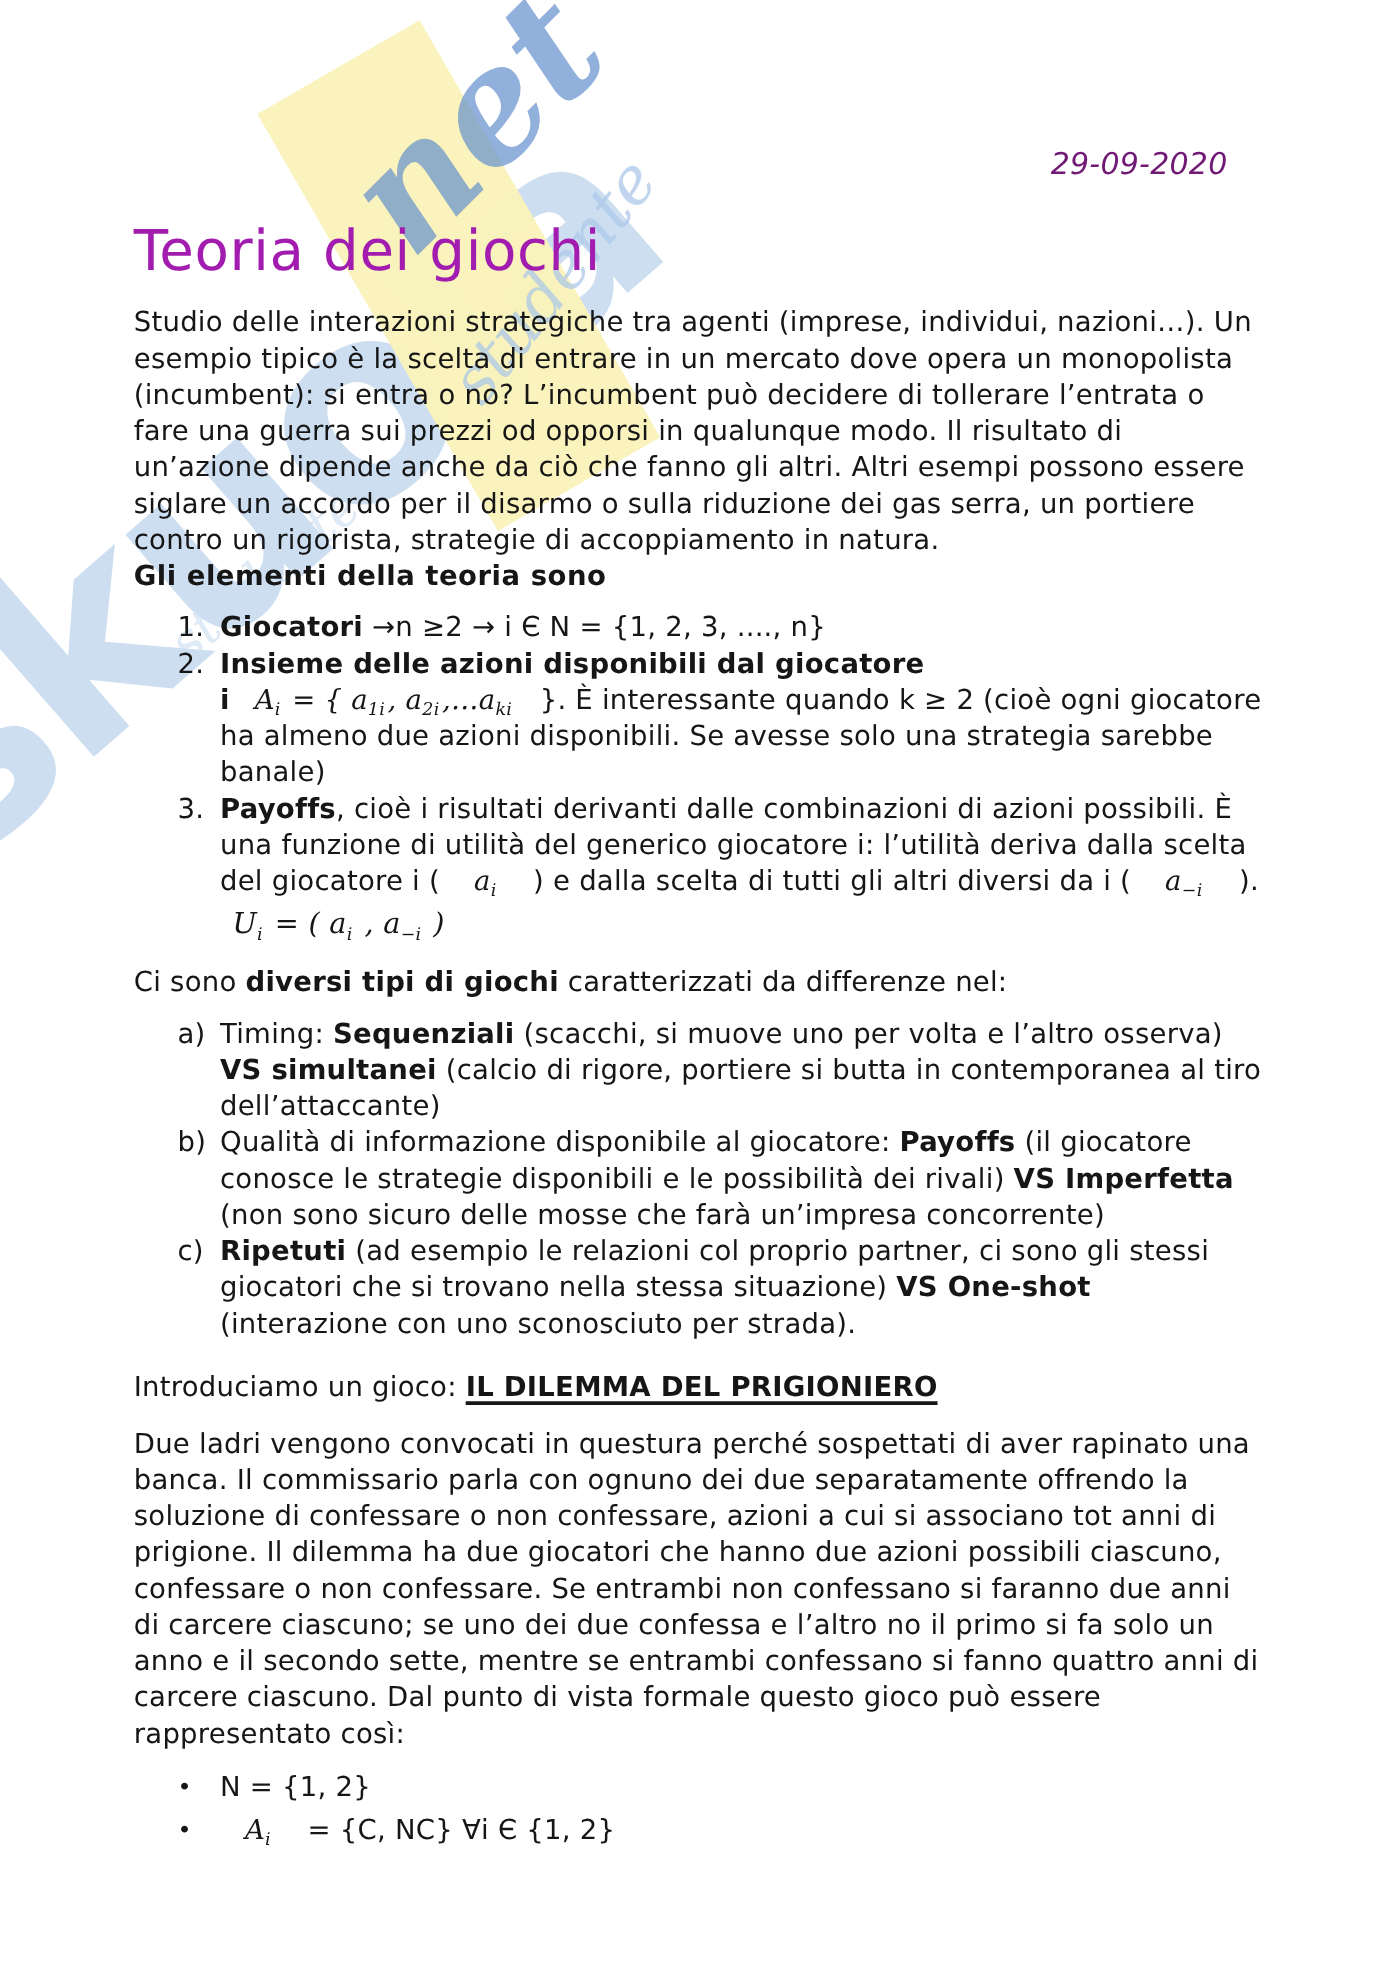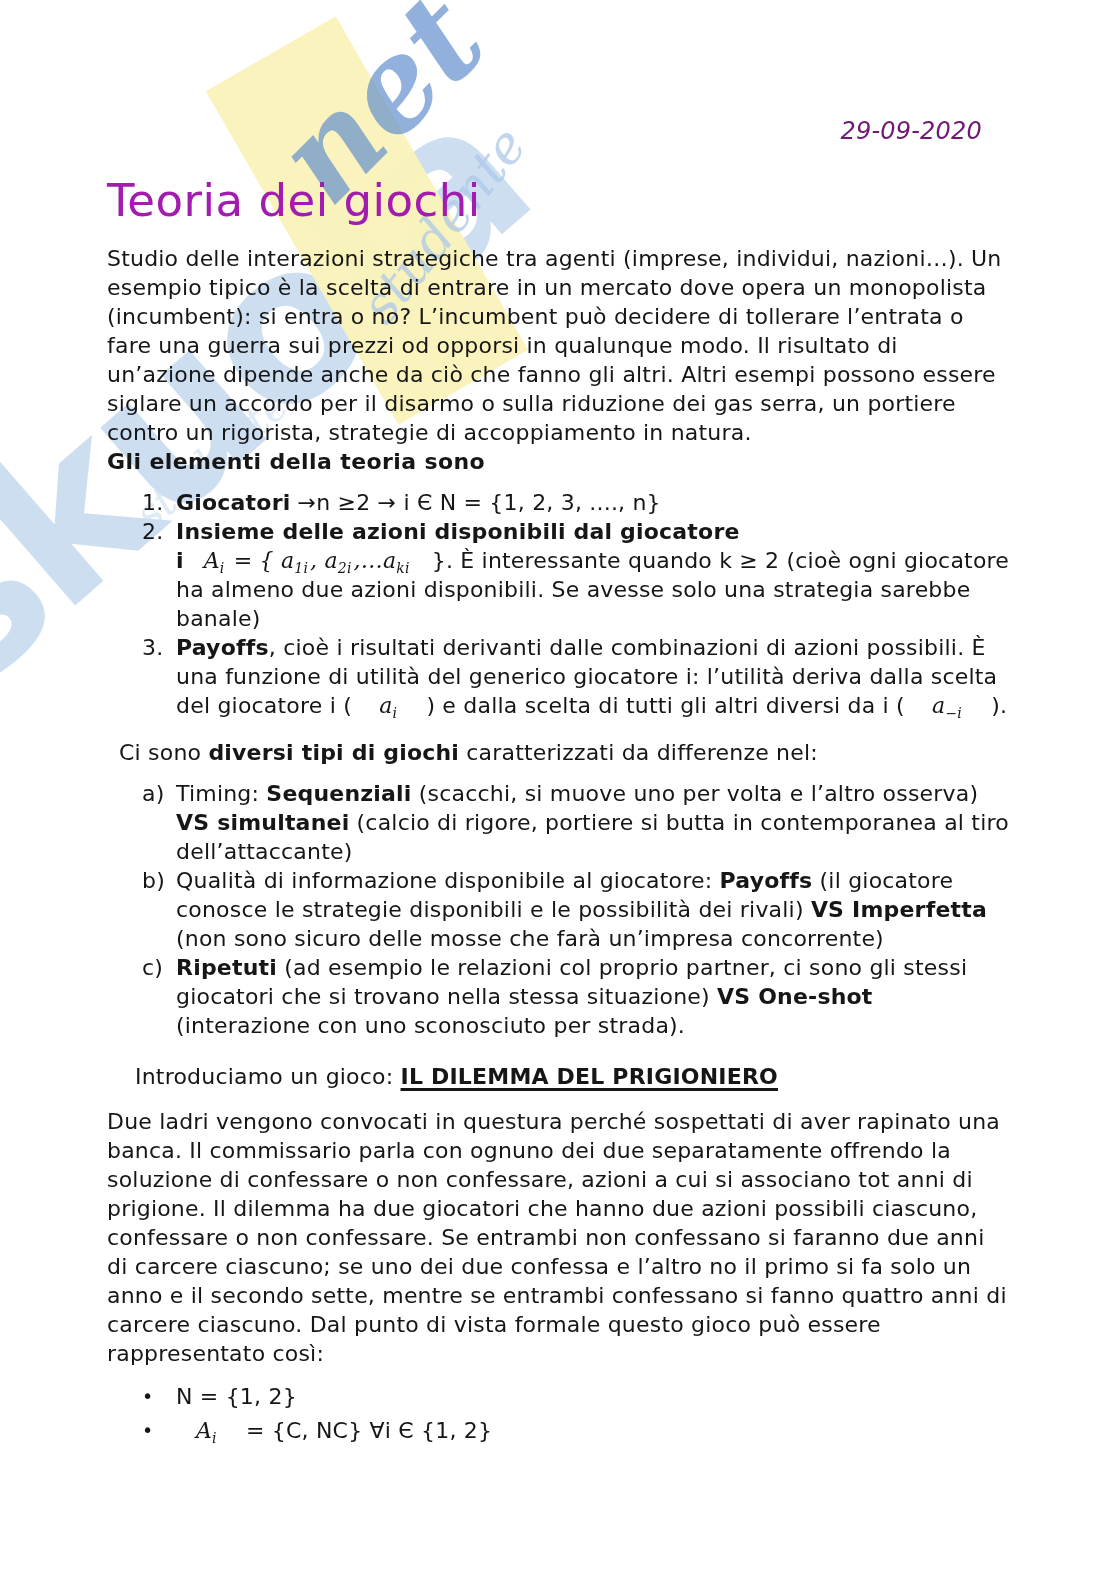--- a/index.html
+++ b/index.html
@@ -60,22 +60,22 @@
   .li{display:flex; padding-left:35px;}
   .marker{flex:none; width:34px;}
   .li-body{flex:1 1 auto;}
   b{font-weight:bold;}
   .math{
     font-family:"DejaVu Serif", serif; font-style:italic;
     padding:0 20px; white-space:nowrap;
   }
   .math sub{font-size:14px; line-height:0; margin-right:2px;}
   .formula-line{margin-top:5px; padding-left:10px; font-size:23px;}
-  .types-lead{margin-top:18px;margin-left:12px;}
-  .dilemma-lead{margin-top:22px;margin-left:28px;}
+  .types-lead{margin-top:18px;}
+  .dilemma-lead{margin-top:22px;}
   .dilemma-title{
     font-weight:bold;
     text-decoration:underline; text-decoration-thickness:2.5px; text-underline-offset:4px;
   }
   .dilemma-body{margin-top:16px;}
   .bullets{margin-top:14px;}
   .bullet-row{display:flex; padding-left:35px;}
   .bullet-row .marker{width:34px; font-size:19px;}
   .bullet-math-row{margin-top:5px;}
 </style>
@@ -110,20 +110,21 @@
       </div>
 
       <div class="li">
         <span class="marker">2.</span>
         <div class="li-body"><b>Insieme delle azioni disponibili dal giocatore i</b><span class="math"><span>A</span><sub>i</sub><span> = { </span><span>a</span><sub>1i</sub><span>, </span><span>a</span><sub>2i</sub><span>,…</span><span>a</span><sub>ki</sub></span><span>}. È interessante quando k ≥ 2 (cioè ogni giocatore ha almeno due azioni disponibili. Se avesse solo una strategia sarebbe banale)</span></div>
       </div>
 
       <div class="li">
         <span class="marker">3.</span>
         <div class="li-body"><b>Payoffs</b><span>, cioè i risultati derivanti dalle combinazioni di azioni possibili. È una funzione di utilità del generico giocatore i: l’utilità deriva dalla scelta del giocatore i ( </span><span class="math"><span>a</span><sub>i</sub></span><span> ) e dalla scelta di tutti gli altri diversi da i ( </span><span class="math"><span>a</span><sub>−i</sub></span><span> ).</span>
+          <div class="formula-line math"><span>U</span><sub>i</sub><span> = ( </span><span>a</span><sub>i</sub><span> , </span><span>a</span><sub>−i</sub><span> )</span></div>
         </div>
       </div>
 
     </div>
 
     <p class="para types-lead"><span>Ci sono </span><b>diversi tipi di giochi</b><span> caratterizzati da differenze nel:</span></p>
 
     <div class="list">
 
       <div class="li">

